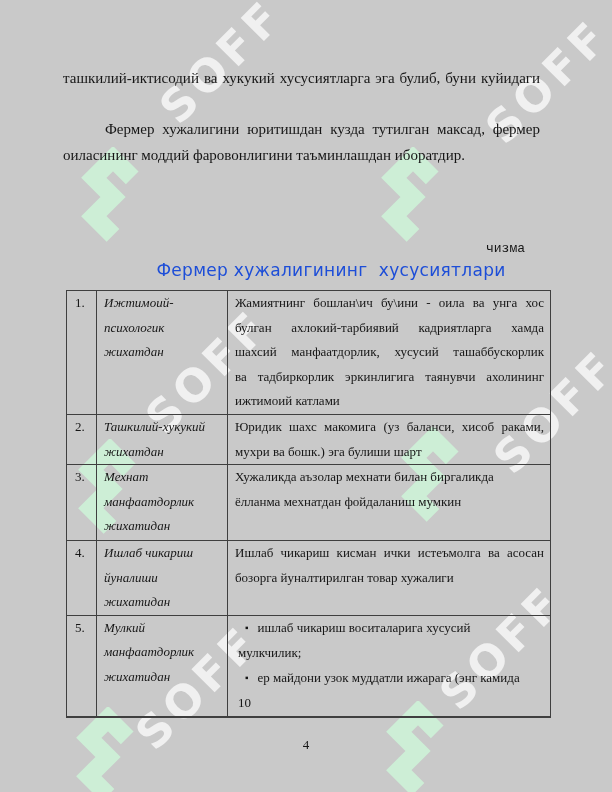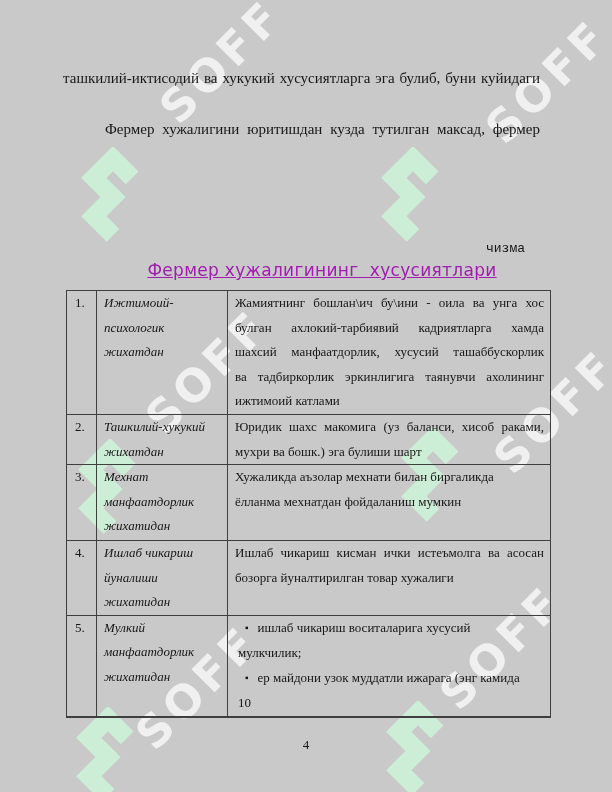--- a/index.html
+++ b/index.html
@@ -17,23 +17,23 @@
   }
   .wm-logo{position:absolute;width:64px;height:100px;pointer-events:none;}
   .wm-logo svg{width:100%;height:100%;}
   
   .textblock{position:absolute;left:63px;width:477px;}
   .bline{font-size:15px;line-height:25.5px;white-space:normal;}
   .jl{text-align-last:justify;}
   .pindent{padding-left:42px;}
   .fig-label{position:absolute;left:63px;top:240px;width:462px;text-align:right;font-size:13px;line-height:18px;font-family:Liberation Mono, monospace;}
   .doc-title{
-    position:absolute;left:63px;top:258px;width:518px;text-align:center;
+    position:absolute;left:72px;top:258px;width:518px;text-align:center;
     font-family:"DejaVu Sans","Liberation Sans",sans-serif;font-size:17px;line-height:24px;
-    color:#a21caf;white-space:pre-wrap;letter-spacing:0.3px;text-decoration:underline;
+    color:#1d4ed8;white-space:pre-wrap;letter-spacing:0.3px;
   }
   
   .tbl-wrap{position:absolute;left:66px;top:290px;}
   table{border-collapse:collapse;table-layout:fixed;width:481px;}
   td{border:1px solid #3f3f3f;vertical-align:top;padding:0;}
   tr:nth-child(1) td{height:123px;}
   tr:nth-child(2) td{height:49px;}
   tr:nth-child(3) td{height:75px;}
   tr:nth-child(4) td{height:68px;}
   tr:nth-child(5) td{height:97px;}
@@ -81,20 +81,21 @@
   <div class="wm-soff" style="left:461px;top:381px;">SOFF</div>
   <div class="wm-soff" style="left:103px;top:657px;">SOFF</div>
   <div class="wm-soff" style="left:407px;top:617px;">SOFF</div>
 
   <div class="textblock" style="top:66px;">
     <div class="bline jl">ташкилий-иктисодий ва хукукий хусусиятларга эга булиб, буни куйидаги</div>
   </div>
 
   <div class="textblock" style="top:117px;">
     <div class="bline jl pindent">Фермер хужалигини юритишдан кузда тутилган максад, фермер</div>
+    <div class="bline">оиласининг моддий фаровонлигини таъминлашдан иборатдир.</div>
   </div>
 
   <div class="fig-label">чизма</div>
   <div class="doc-title">Фермер хужалигининг  хусусиятлари</div>
 
   <div class="tbl-wrap">
     <table>
       <tbody>
           <tr>
         <td class="c-num">

